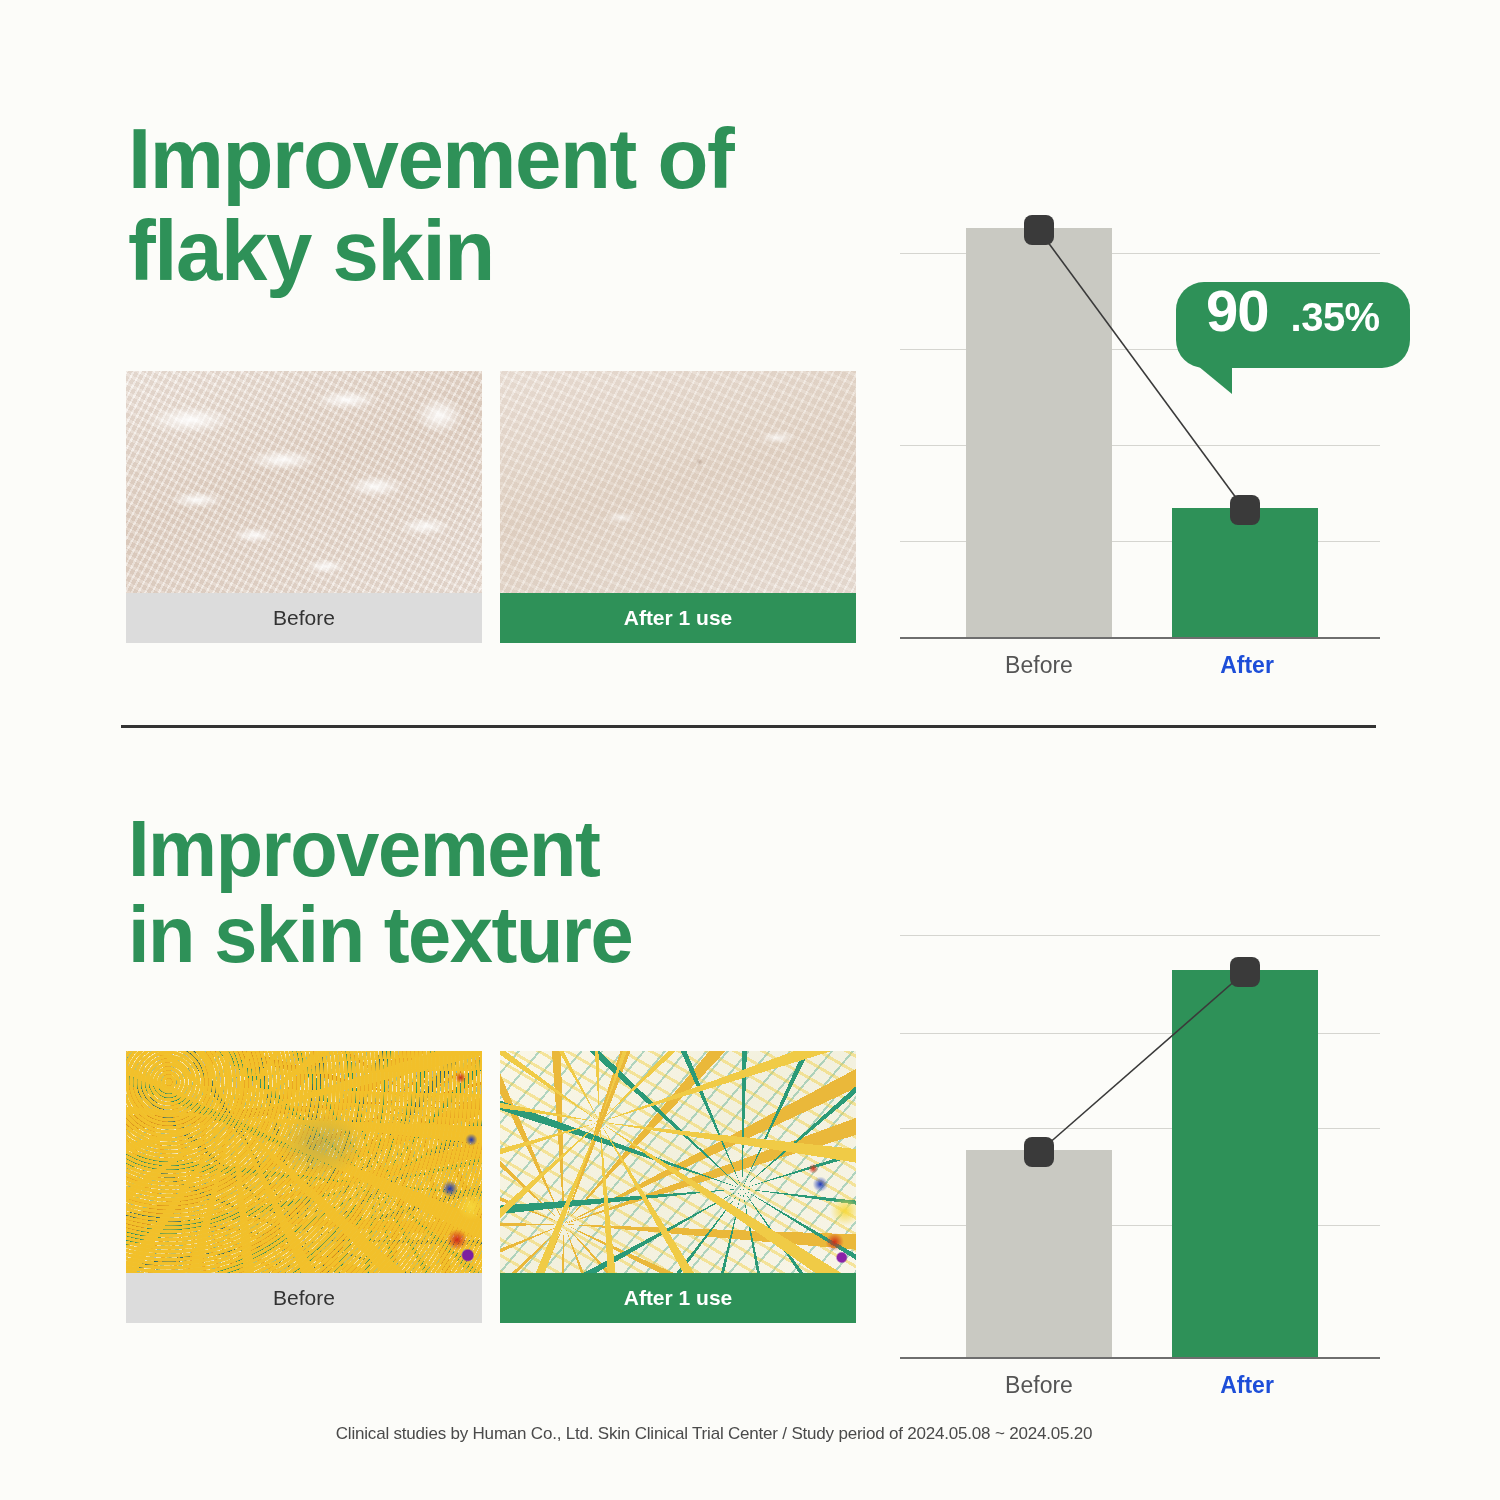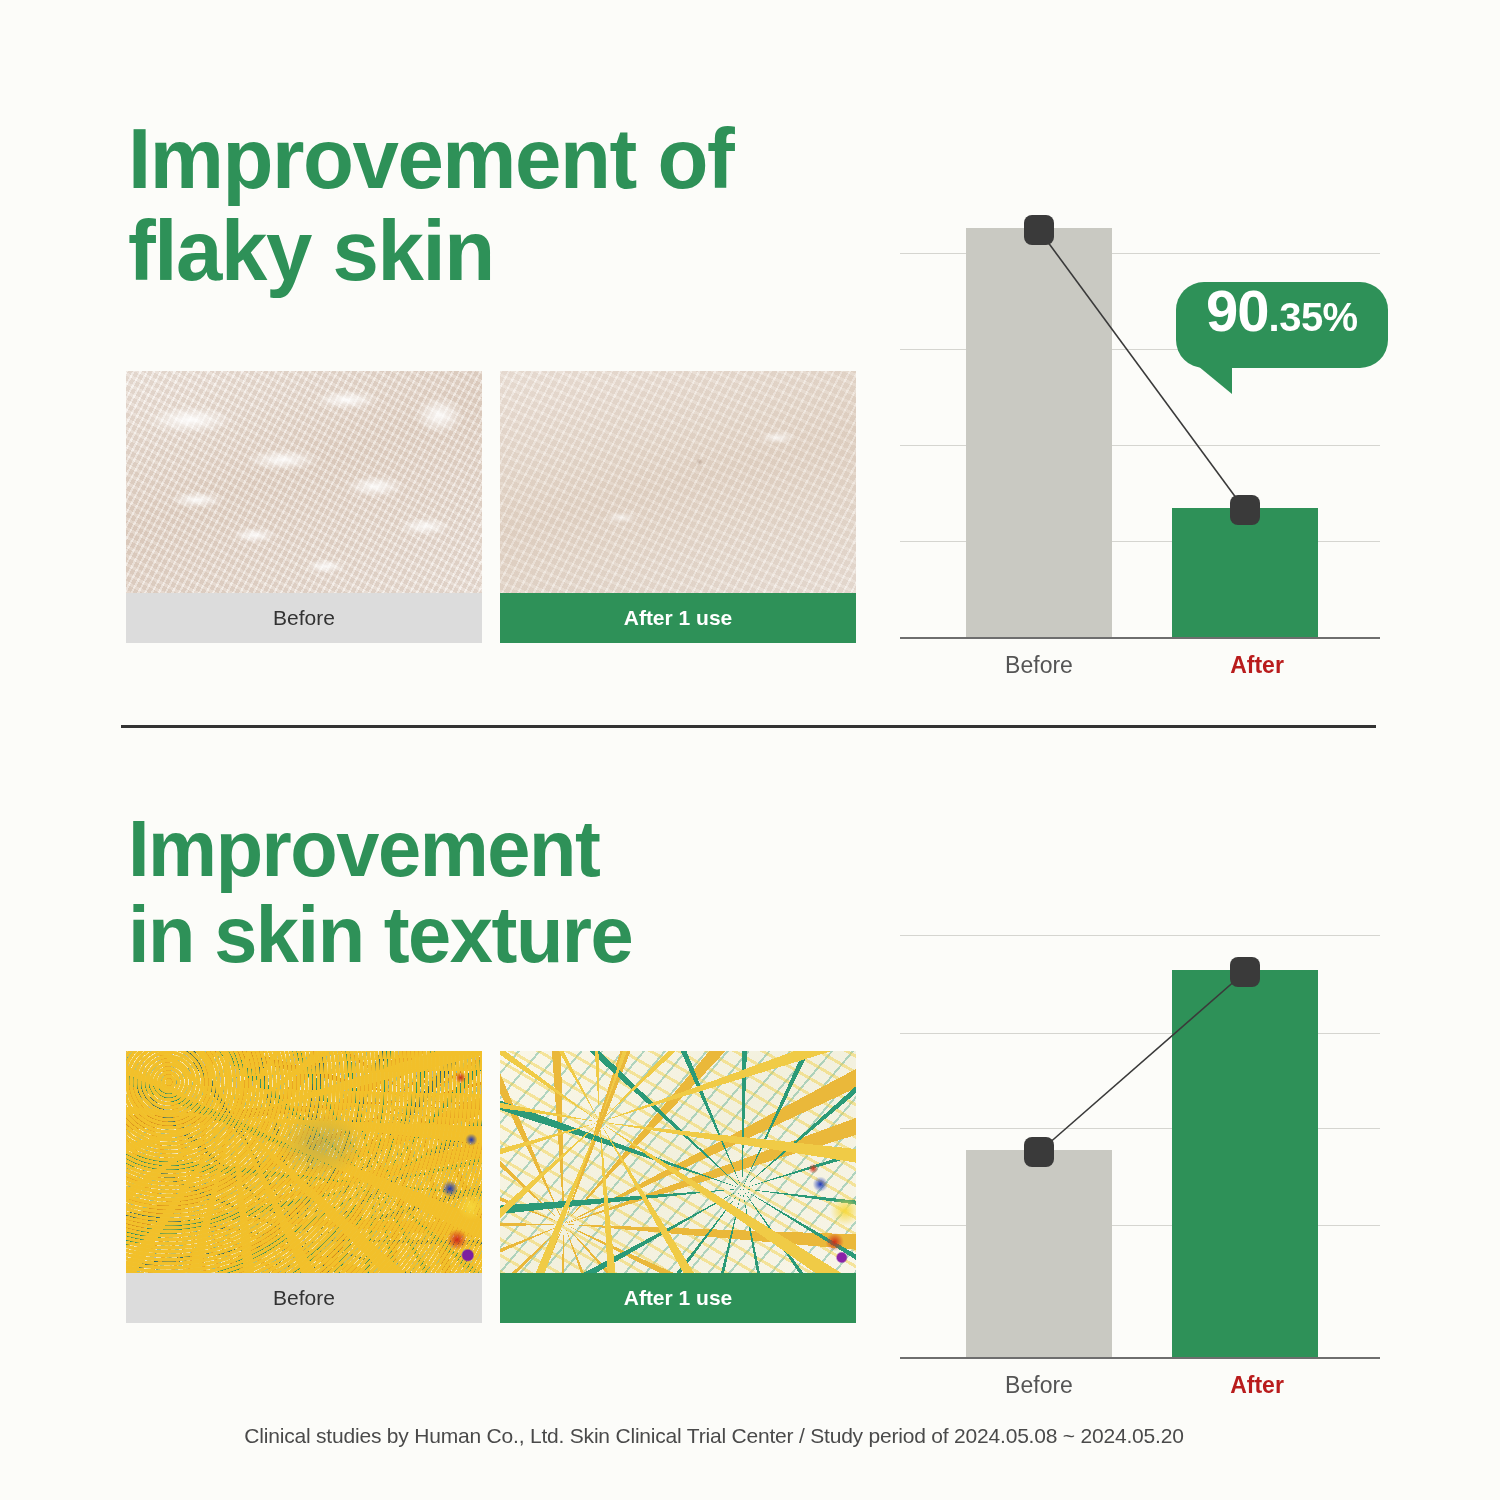--- a/index.html
+++ b/index.html
@@ -222,35 +222,36 @@
     width: 480px;
     height: 40px;
   }
   .xlabel {
     position: absolute;
     width: 160px;
     text-align: center;
     font-size: 23px;
   }
   .xlabel-before { left: 59px; color: #555555; font-weight: 400; }
-  .xlabel-after  { left: 277px; color: #b91c1c; font-weight: 700; }
+  .xlabel-after  { left: 267px; color: #1d4ed8; font-weight: 700; }
 
   
   .callout {
     position: absolute;
     background: #2e9158;
     border-radius: 28px;
     color: #ffffff;
     display: flex;
     align-items: baseline;
     justify-content: center;
     padding: 0 30px;
     height: 86px;
     box-sizing: border-box;
     white-space: nowrap;
+    gap: 22px;
   }
   .callout .big {
     font-size: 58px;
     font-weight: 700;
     letter-spacing: -1px;
     line-height: 1;
   }
   .callout .small {
     font-size: 40px;
     font-weight: 700;
@@ -281,21 +282,21 @@
     background: #333333;
   }
 
   
   #footer {
     position: absolute;
     left: 0;
     top: 1424px;
     width: 1428px;
     text-align: center;
-    font-size: 21px;
+    font-size: 17px;
     color: #4a4a4a;
     letter-spacing: -0.2px;
   }
 </style>
 </head>
 <body>
 
 <div class="page">
 
   <div class="section" id="section-0">

